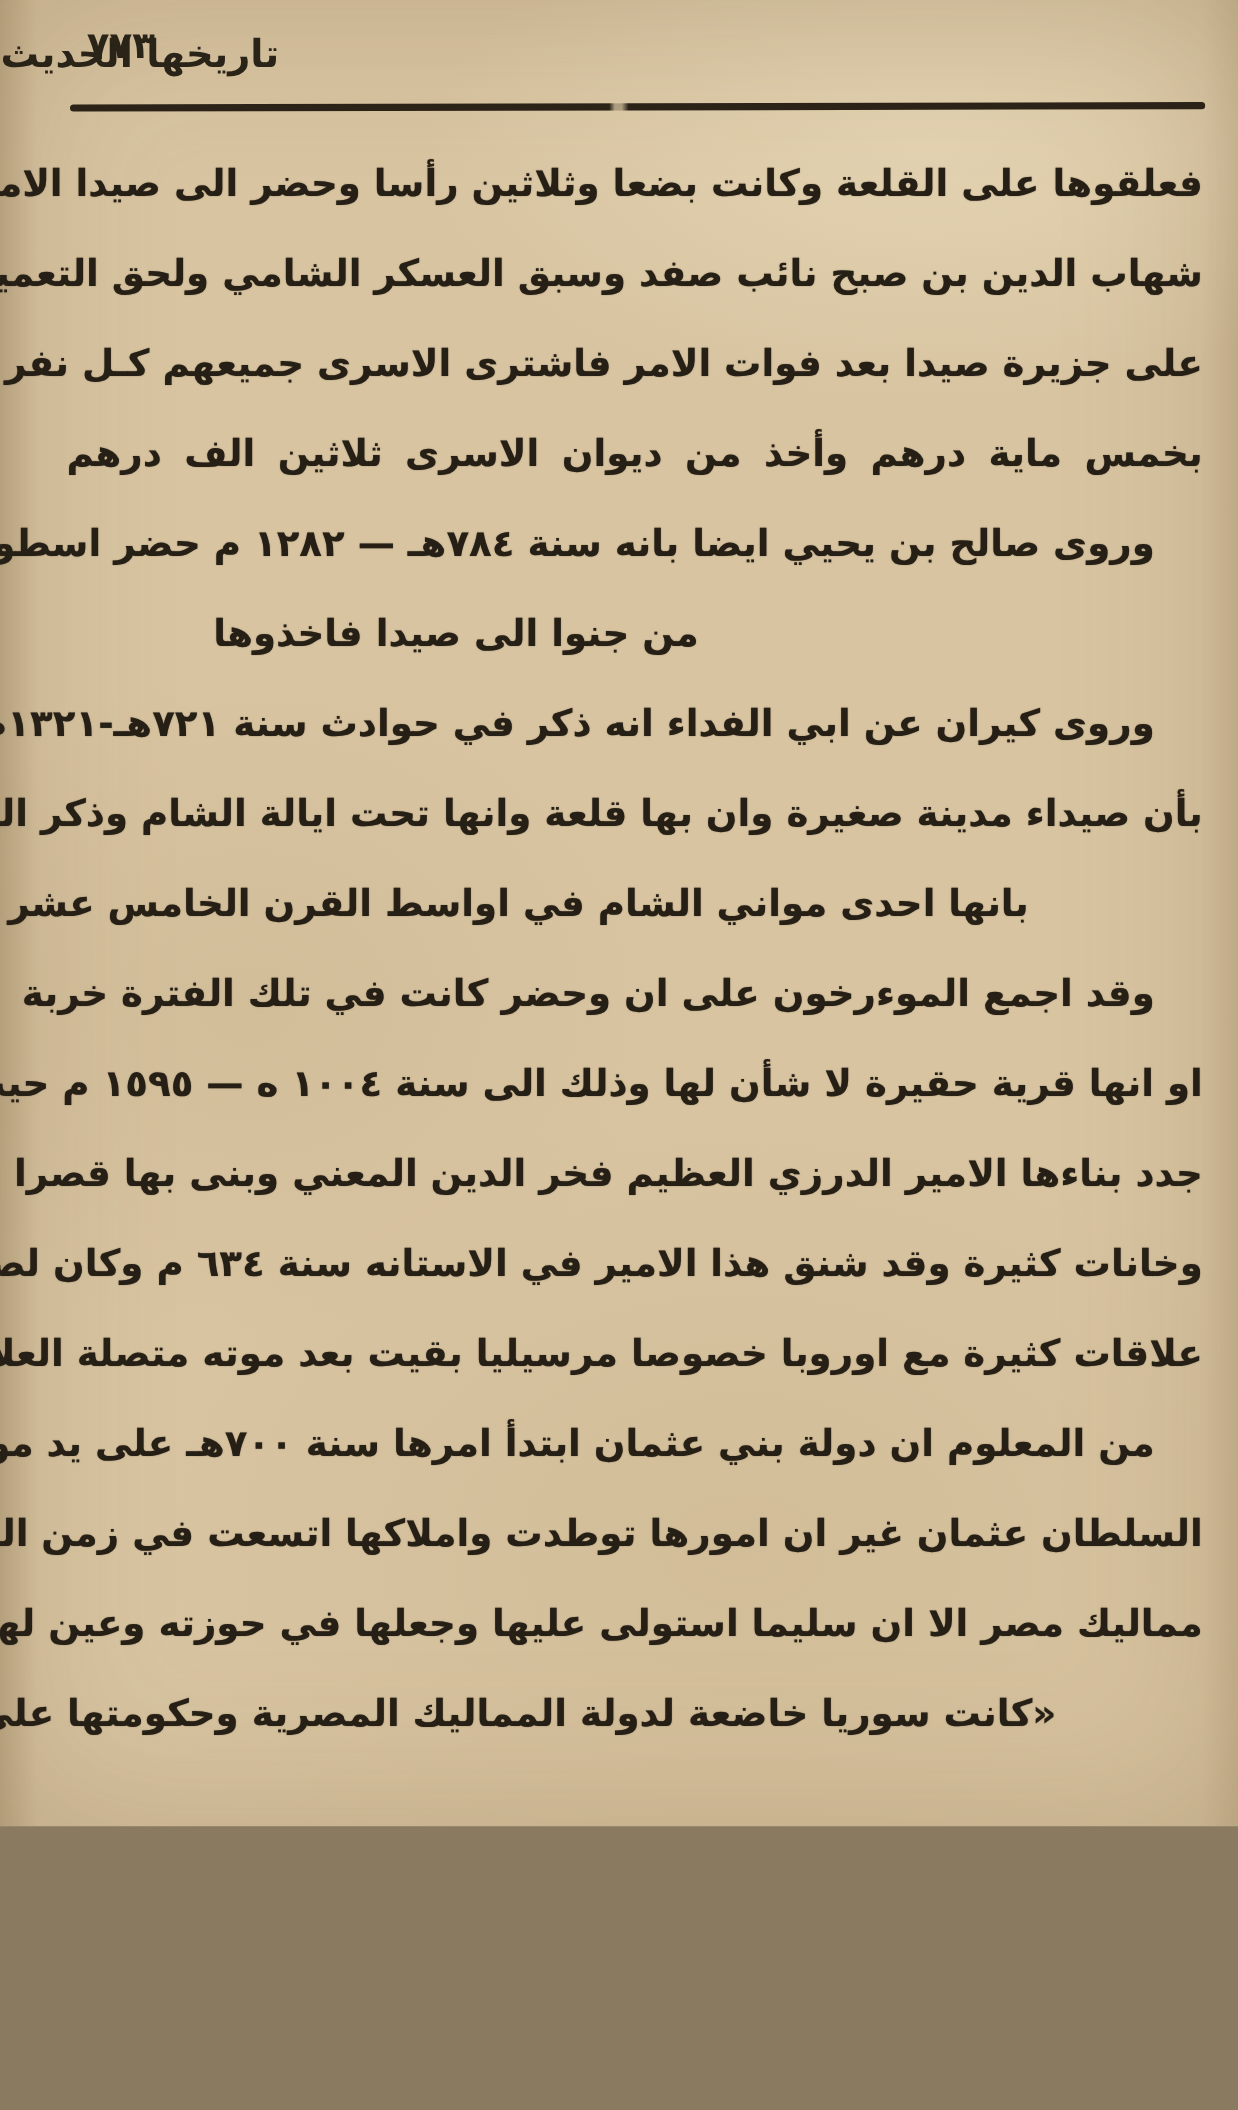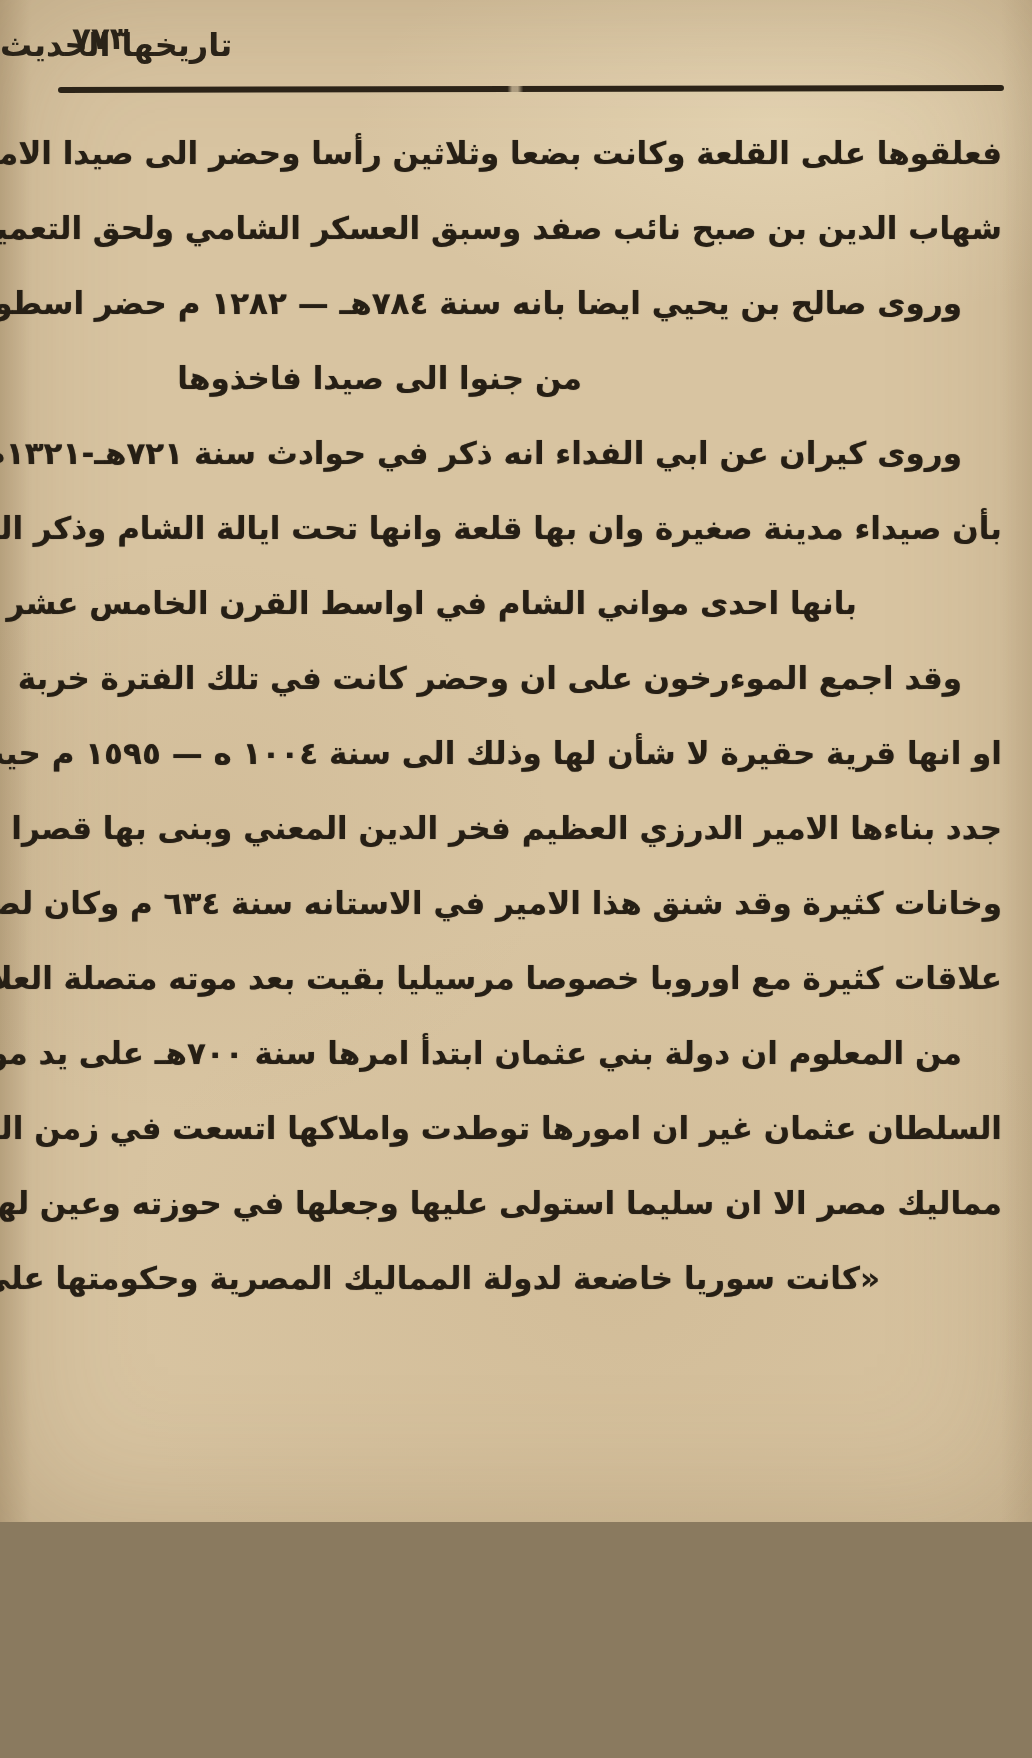--- a/index.html
+++ b/index.html
@@ -119,20 +119,22 @@
 
   <div class="page-number">٧٧٣</div>
   <div class="running-title">تاريخها الحديث</div>
   <div class="header-rule"></div>
 
   <main class="body-text">
 
     <div class="para">
       <span class="line">فعلقوها على القلعة وكانت بضعا وثلاثين رأسا وحضر الى صيدا الامير</span>
       <span class="line">شهاب الدين بن صبح نائب صفد وسبق العسكر الشامي ولحق التعميرة</span>
+      <span class="line">على جزيرة صيدا بعد فوات الامر فاشترى الاسرى جميعهم كـل نفر</span>
+      <span class="line">بخمس ماية درهم وأخذ من ديوان الاسرى ثلاثين الف درهم</span>
     </div>
 
     <div class="para">
       <span class="line indent">وروى صالح بن يحيي ايضا بانه سنة ٧٨٤هـ — ١٢٨٢ م حضر اسطول</span>
       <span class="line short-mid">من جنوا الى صيدا فاخذوها</span>
     </div>
 
     <div class="para">
       <span class="line indent">وروى كيران عن ابي الفداء انه ذكر في حوادث سنة ٧٢١هـ-١٣٢١م</span>
       <span class="line">بأن صيداء مدينة صغيرة وان بها قلعة وانها تحت ايالة الشام وذكر الدماميري</span>

